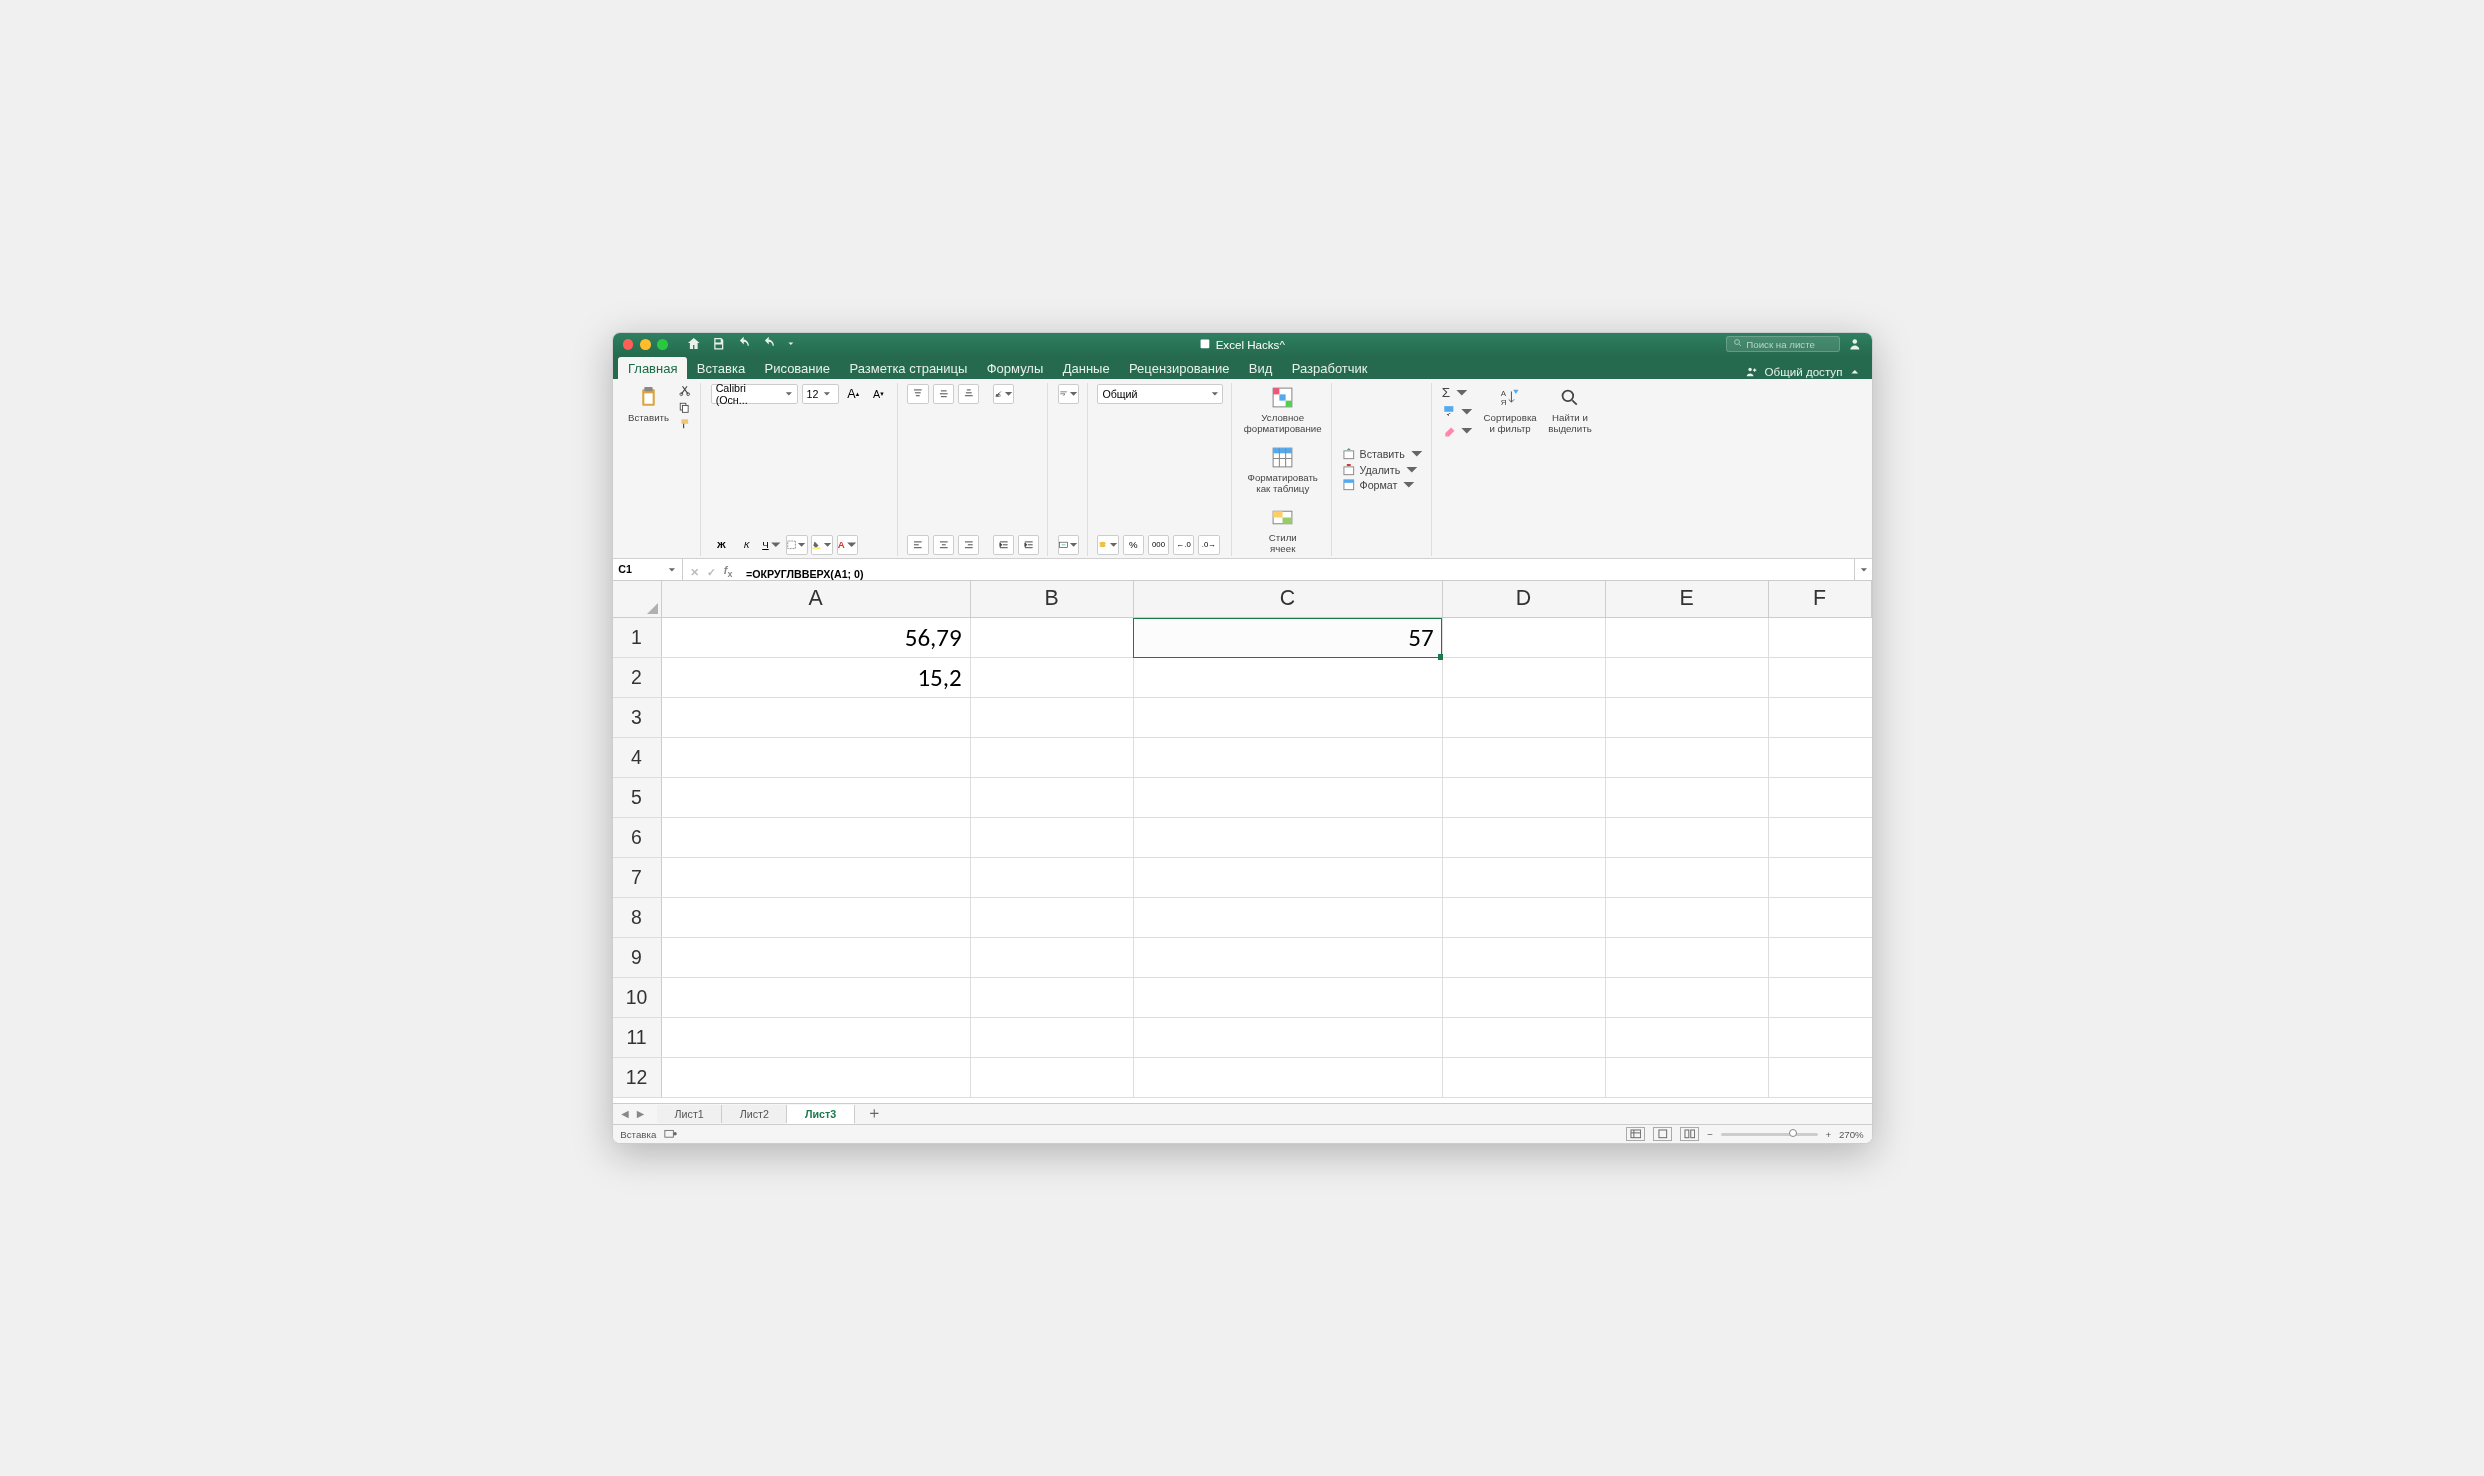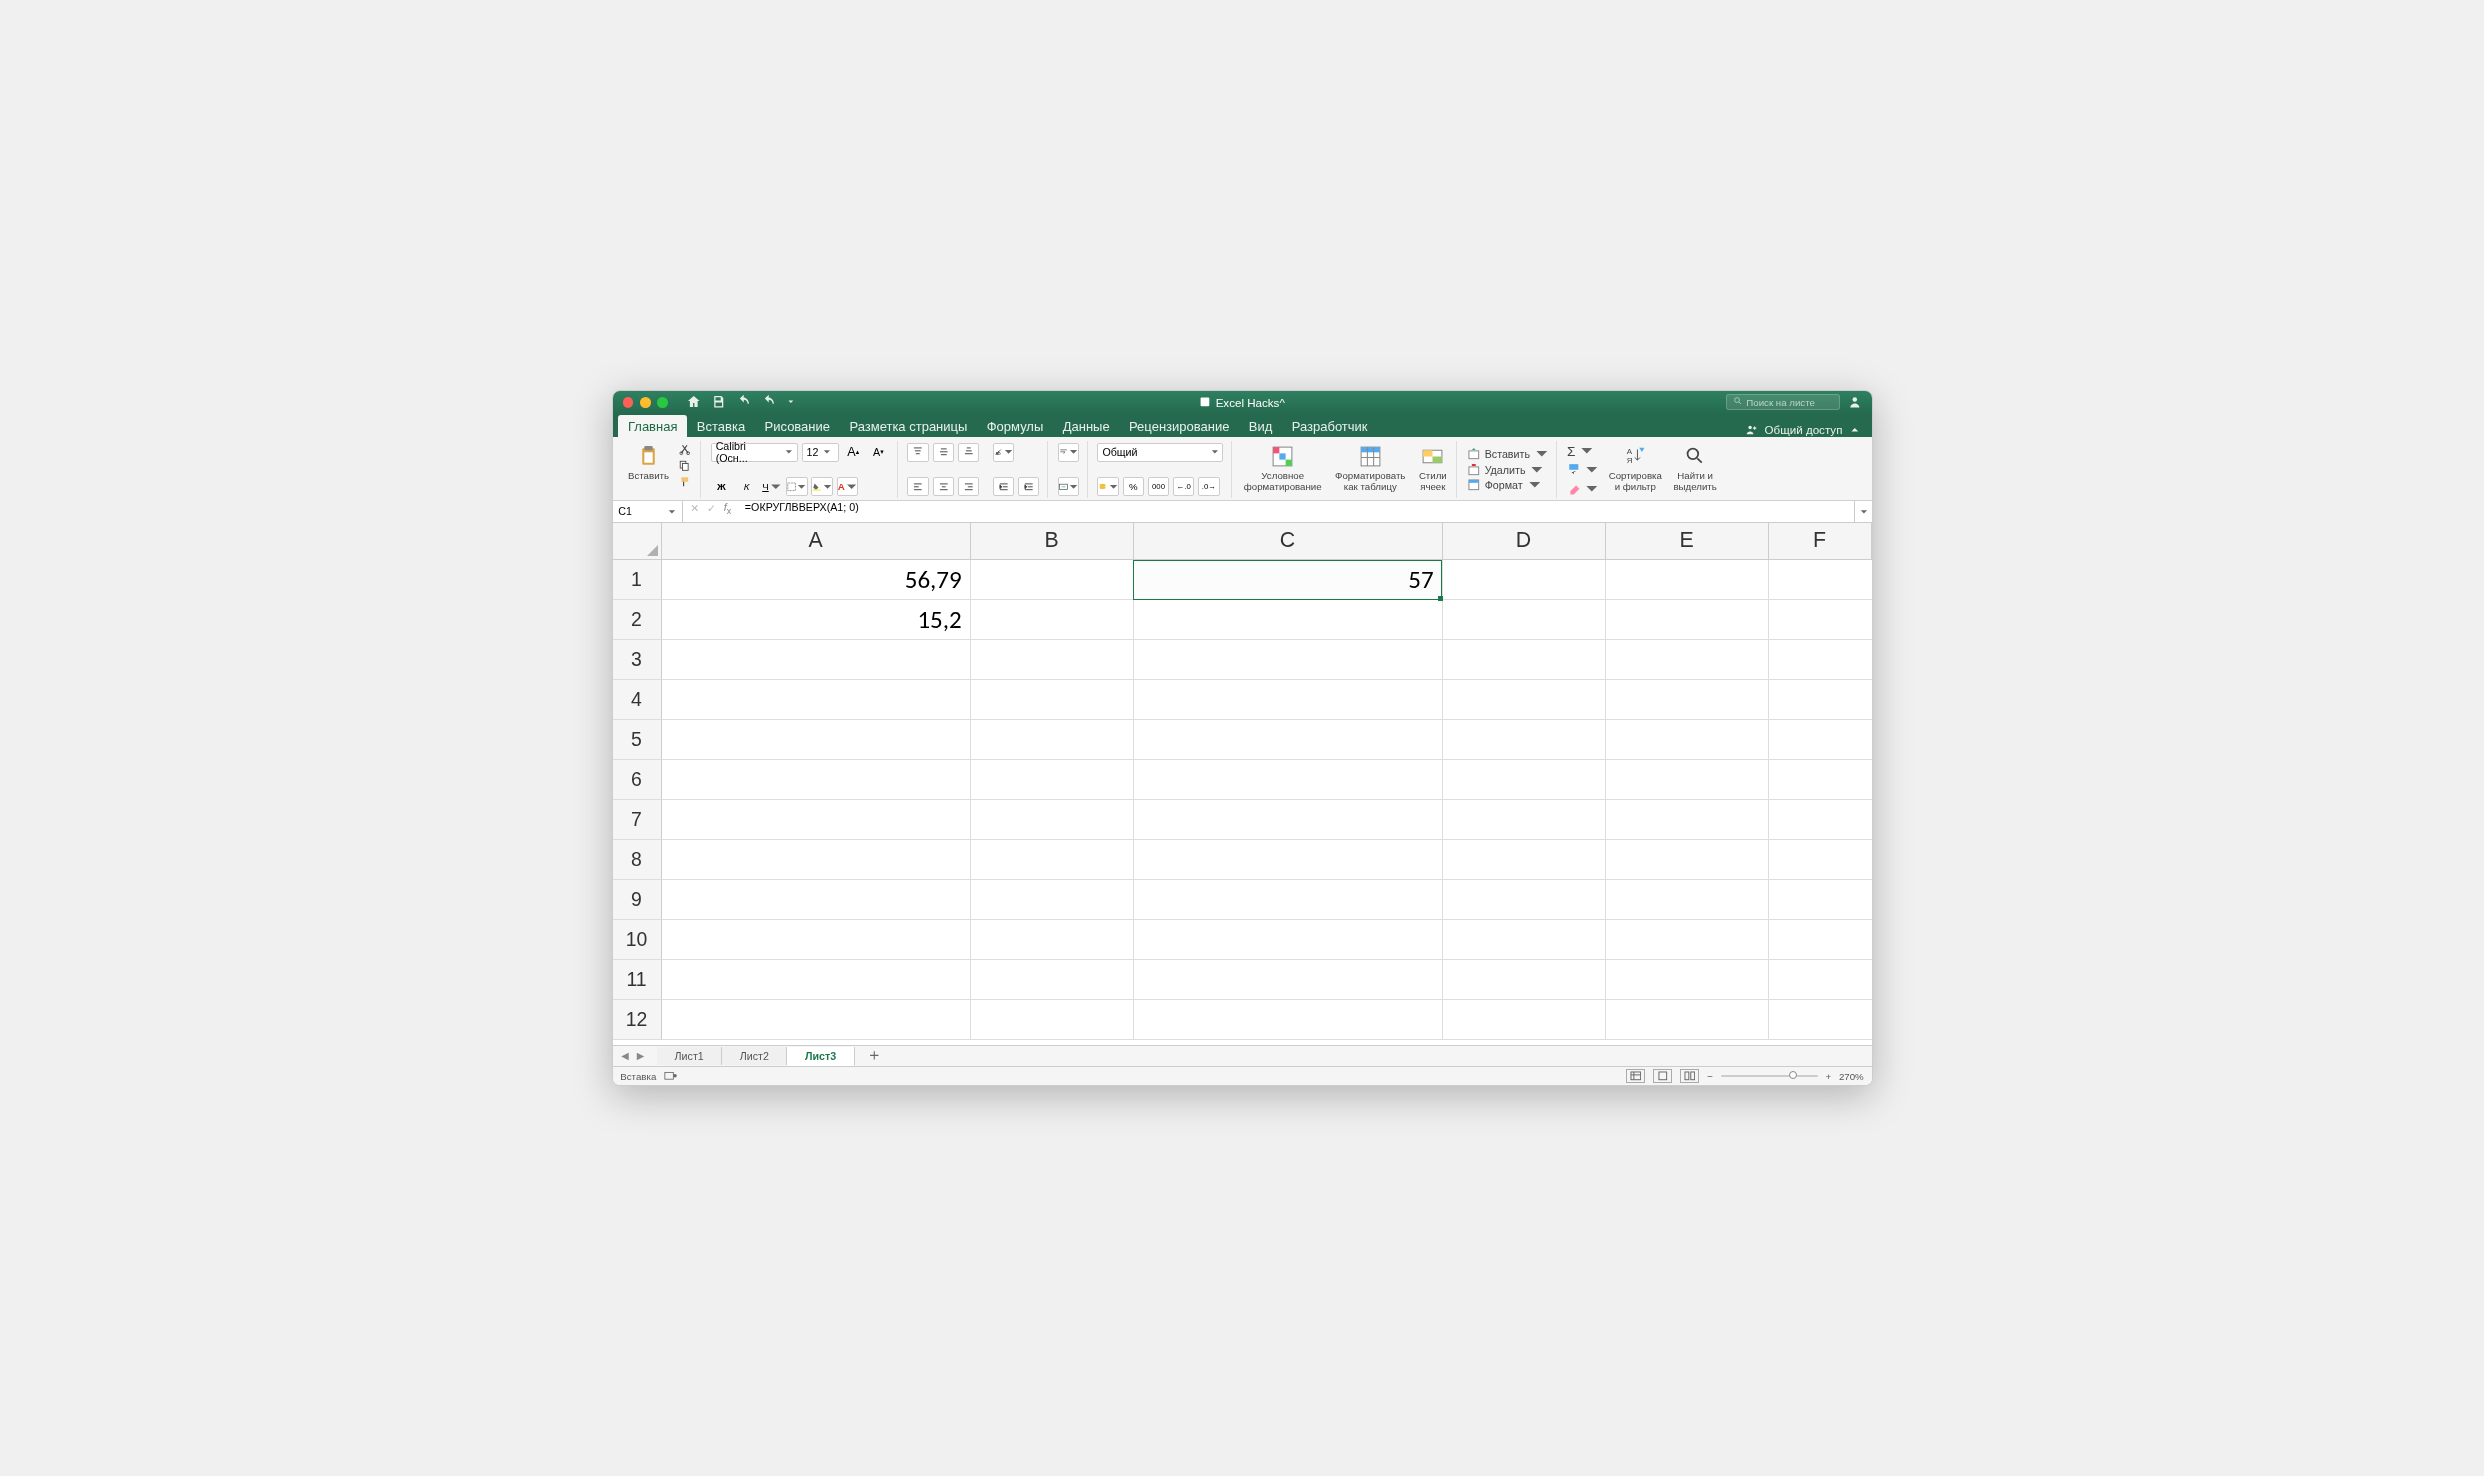--- a/index.html
+++ b/index.html
@@ -35,21 +35,21 @@
 .dd-arrow { width: 7.8px; height: 7.8px; fill: #666; margin-left: 1px; }
 .big-btn { display: flex; flex-direction: column; align-items: center; gap: 1.9px; cursor: pointer; padding: 0 1.9px; }
 .big-btn-icon { width: 27px; height: 27px; display: flex; align-items: center; justify-content: center; }
 .big-btn-label { font-size: 9.7px; color: #444; text-align: center; line-height: 1.1; }
 .combo { height: 19.4px; border: 1px solid #ccc; background: #fff; font-size: 10.7px; padding: 0 3.9px; display: flex; align-items: center; border-radius: 1.9px; gap: 3.9px; }
 .combo.font { width: 87px; }
 .combo.size { width: 37px; }
 .combo.numfmt { width: 126px; }
 .menu-row { display: flex; align-items: center; gap: 3.9px; font-size: 10.7px; color: #444; padding: 1px 0; cursor: pointer; }
 .menu-row svg { width: 13.6px; height: 13.6px; }
-.formula-bar { display: flex; align-items: flex-start; border-bottom: 1px solid #ccc; height: 21.3px; background: #fff; }
+.formula-bar { display: flex; align-items: flex-end; border-bottom: 1px solid #ccc; height: 21.3px; background: #fff; font-weight: bold; }
 .namebox { width: 70px; border-right: 1px solid #ccc; font-size: 10.7px; padding: 0 5.8px; display: flex; align-items: center; justify-content: space-between; height: 100%; }
 .fb-icons { display: flex; align-items: center; gap: 7.8px; padding: 0 7.8px; color: #888; }
 .fb-icons span { font-size: 10.7px; cursor: pointer; }
 .fb-input { flex: 1; font-size: 10.7px; padding: 0 5.8px; }
 .fb-expand { width: 17.5px; border-left: 1px solid #ccc; height: 100%; display: flex; align-items: center; justify-content: center; }
 .sheet-area { position: relative; background: #fff; height: 522px; overflow: hidden; }
 .col-headers { display: flex; height: 37px; border-bottom: 1px solid #ccc; }
 .corner { width: 49px; background: #f5f5f5; border-right: 1px solid #ccc; position: relative; }
 .corner::after { content: ''; position: absolute; right: 2.9px; bottom: 2.9px; width: 0; height: 0; border-style: solid; border-width: 0 0 11.6px 11.6px; border-color: transparent transparent #b0b0b0 transparent; }
 .col-h { flex: 0 0 auto; background: #f5f5f5; border-right: 1px solid #ccc; display: flex; align-items: center; justify-content: center; font-size: 21.3px; color: #333; }
@@ -339,21 +339,21 @@
               <path d="M1 3l4 4 4-4z"></path>
             </svg>
           </div>
         <div class="mini-btn">%</div>
         <div class="mini-btn" style="font-size:7.8px">000</div>
         <div class="mini-btn" style="font-size:7.8px">←.0</div>
         <div class="mini-btn" style="font-size:7.8px">.0→</div>
       </div>
     </div>
 
-    <div class="group" style="flex-direction:row;gap:9.7px;align-items:flex-start">
+    <div class="group" style="flex-direction:column;gap:9.7px;align-items:center">
       <div class="big-btn">
         <div class="big-btn-icon">
             <svg width="25" height="25" viewBox="0 0 24 24">
               <rect x="3" y="3" width="18" height="18" fill="#fff" stroke="#888"></rect>
               <rect x="3" y="3" width="6" height="6" fill="#e57"></rect>
               <rect x="9" y="9" width="6" height="6" fill="#5ae"></rect>
               <rect x="15" y="15" width="6" height="6" fill="#5c5"></rect>
             </svg>
           </div>
         <div class="big-btn-label" style="white-space:pre">Условное

